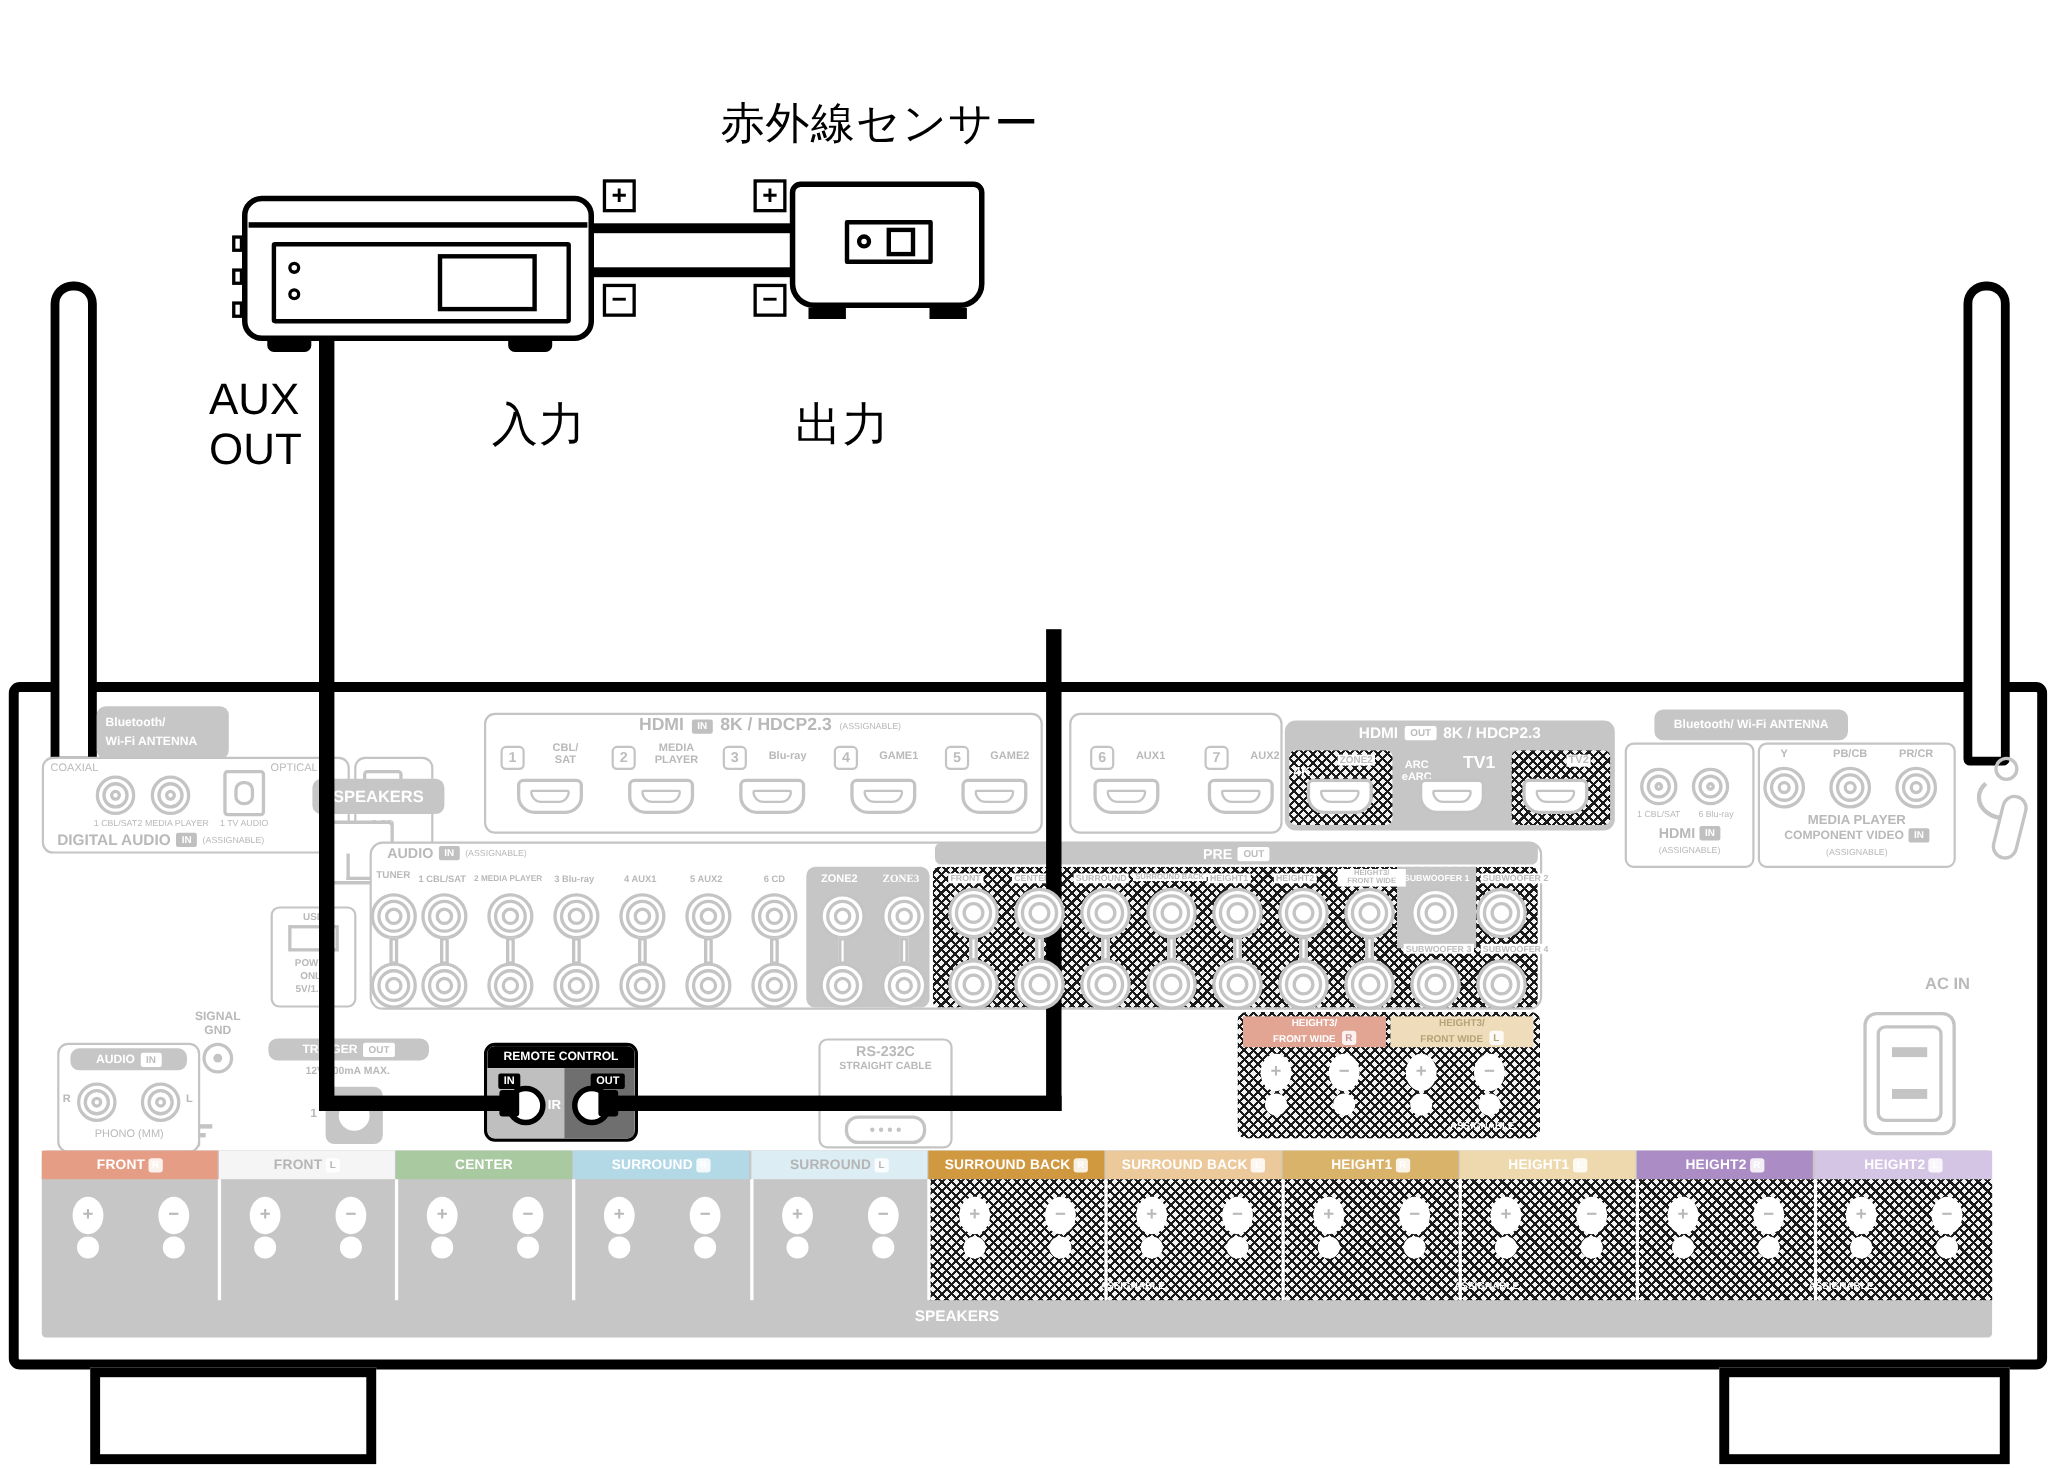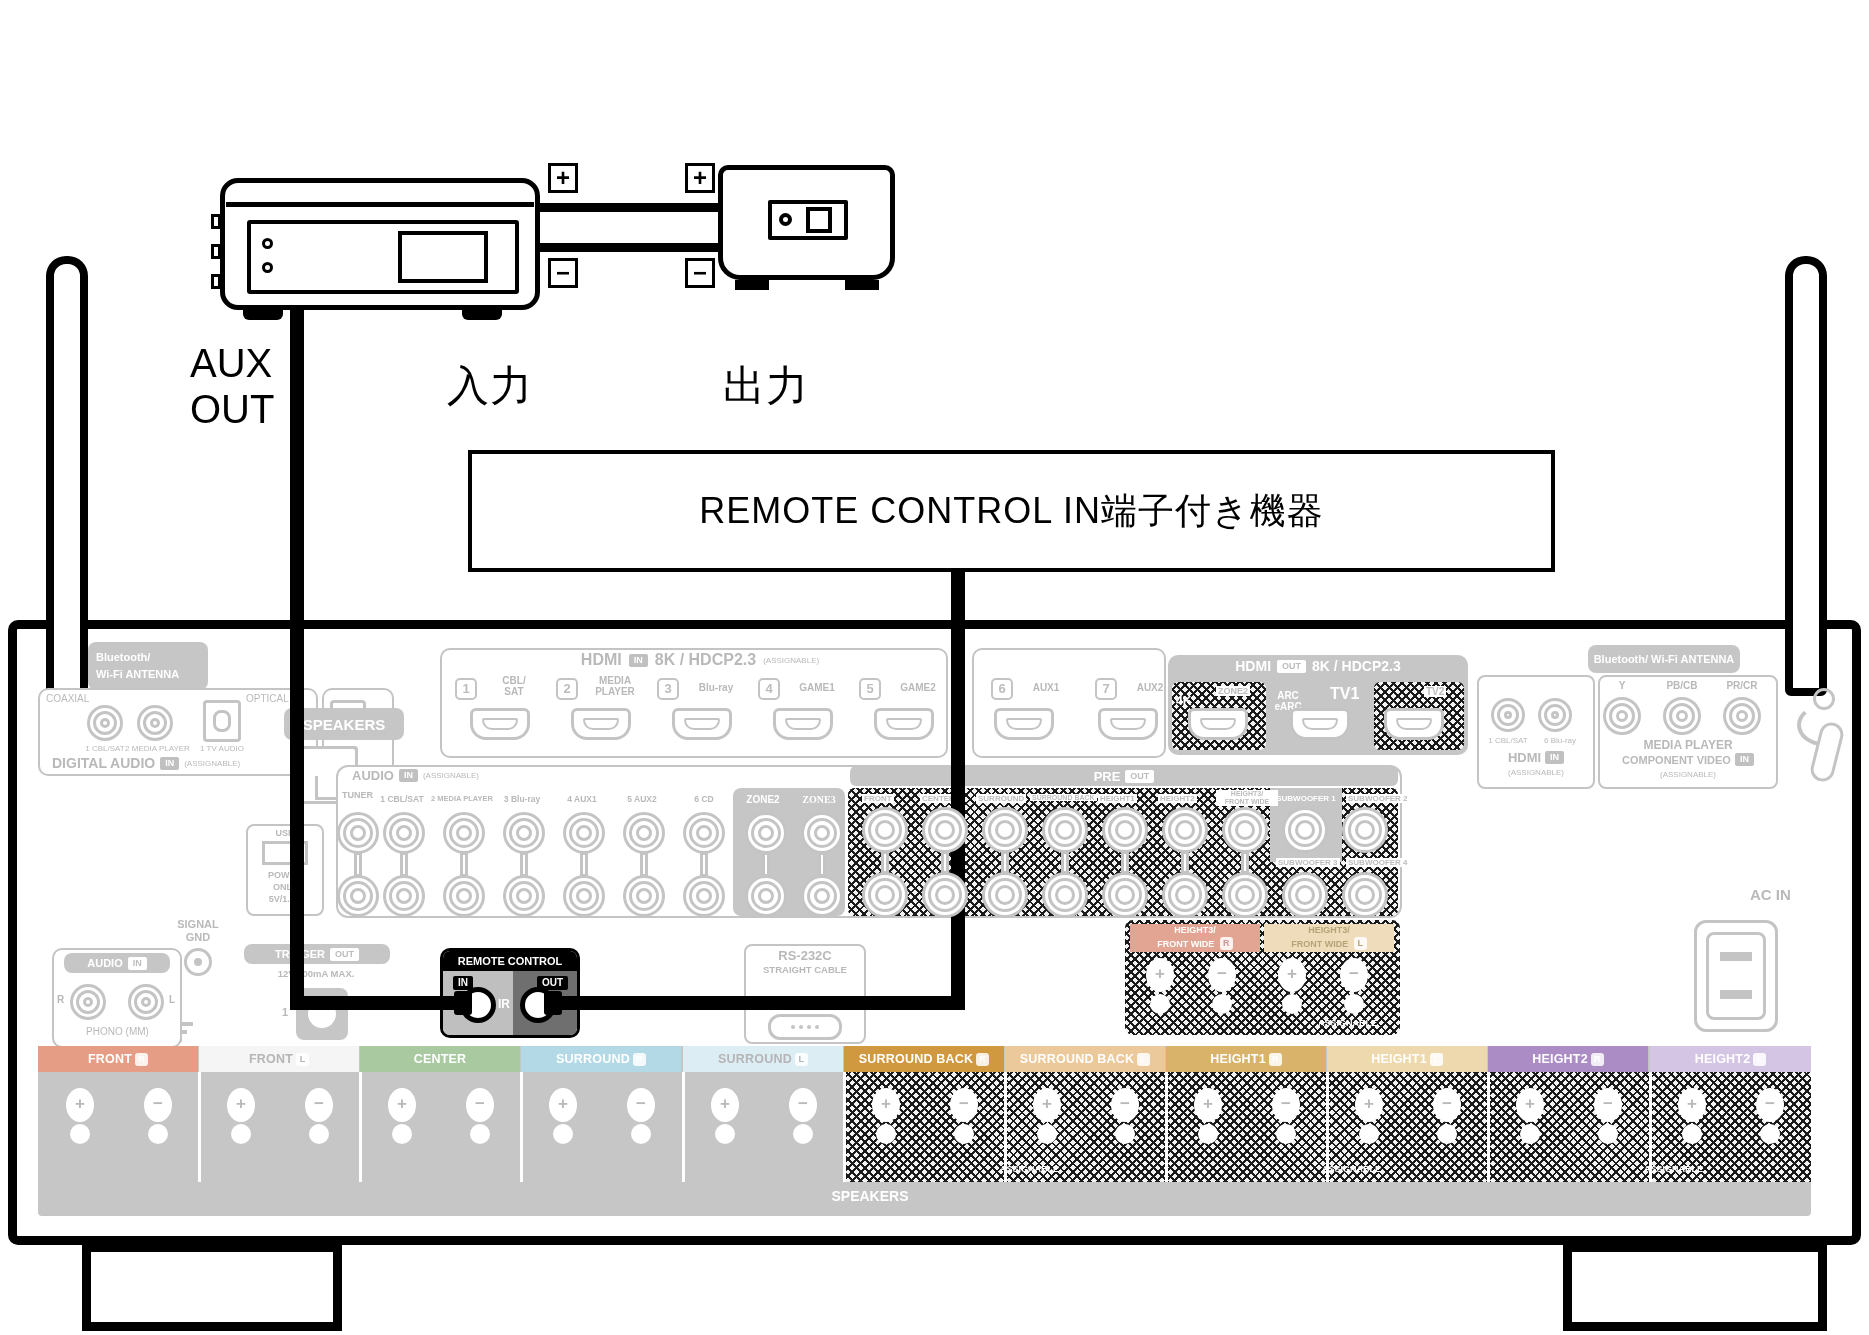--- a/index.html
+++ b/index.html
@@ -206,21 +206,21 @@
   <div class="hatch" style="left:1374px;top:682px;width:90px;height:68px;border-radius:6px;"></div>
   <div class="abs bold" style="left:1176px;top:694px;font-size:12px;color:#fff;">4K</div>
   <div class="whitebox nw" style="left:1216px;top:686px;font-size:9px;">ZONE2</div>
   <div class="abs bold ctr" style="left:1268px;top:690px;width:40px;font-size:10px;line-height:11px;color:#fff;">
     <span>ARC</span><br>
     <span>eARC</span></div>
   <div class="abs bold nw" style="left:1330px;top:685px;font-size:16px;color:#fff;">TV1</div>
   <div class="whitebox nw" style="left:1424px;top:686px;font-size:10px;">TV2</div>
   <div class="gen"></div>
 
-  <div class="pill" style="left:1588px;top:645px;width:152px;height:28px;font-size:11px;">
+  <div class="pill" style="left:1504px;top:645px;width:176px;height:28px;font-size:11px;">
     <span>Bluetooth/ Wi-Fi ANTENNA</span>
   </div>
   <div class="gline" style="left:1477px;top:675px;width:118px;height:114px;border-radius:8px;"></div>
   <div class="rca" style="left:1491px;top:698px;width:34px;height:34px;"></div>
   <div class="rca" style="left:1538px;top:698px;width:34px;height:34px;"></div>
   <div class="abs g ctr nw" style="left:1482px;top:736px;width:52px;font-size:8px;">1 CBL/SAT</div>
   <div class="abs g ctr nw" style="left:1534px;top:736px;width:52px;font-size:8px;">6 Blu-ray</div>
   <div class="abs" style="left:1481px;top:750px;width:110px;display:flex;align-items:center;justify-content:center;gap:4px;">
     <span class="g bold nw" style="font-size:13px;">HDMI</span>
     <span class="b-in">IN</span>
@@ -312,20 +312,21 @@
     <span class="abs bold" style="left:55px;top:46px;font-size:12px;color:#fff;">IR</span>
   </div>
 
   <div class="cable" style="left:290px;top:308px;width:14px;height:695px;"></div>
   <div class="cable" style="left:290px;top:996px;width:170px;height:14px;"></div>
   <div class="cable" style="left:454px;top:991px;width:18px;height:24px;border-radius:3px;"></div>
   <div class="cable" style="left:951px;top:572px;width:14px;height:438px;"></div>
   <div class="cable" style="left:548px;top:996px;width:417px;height:14px;"></div>
   <div class="cable" style="left:544px;top:991px;width:18px;height:24px;border-radius:3px;"></div>
 
+  <div class="abs jp" style="left:655px;top:84px;font-size:40px;color:#000;">赤外線センサー</div>
 
   <div class="abs blk-border" style="left:220px;top:178px;width:320px;height:132px;border-radius:18px;"></div>
   <div class="abs" style="left:226px;top:202px;width:308px;height:5px;background:#000;"></div>
   <div class="abs" style="left:247px;top:220px;width:272px;height:74px;border:4px solid #000;box-sizing:border-box;border-radius:3px;"></div>
   <div class="abs" style="left:262px;top:238px;width:11px;height:11px;border:3px solid #000;border-radius:50%;box-sizing:border-box;"></div>
   <div class="abs" style="left:262px;top:262px;width:11px;height:11px;border:3px solid #000;border-radius:50%;box-sizing:border-box;"></div>
   <div class="abs" style="left:398px;top:231px;width:90px;height:52px;border:4px solid #000;box-sizing:border-box;"></div>
   <div class="abs" style="left:243px;top:308px;width:40px;height:12px;background:#000;border-radius:0 0 6px 6px;"></div>
   <div class="abs" style="left:462px;top:308px;width:40px;height:12px;background:#000;border-radius:0 0 6px 6px;"></div>
   <div class="abs" style="left:211px;top:214px;width:10px;height:15px;border:3px solid #000;box-sizing:border-box;"></div>
@@ -346,23 +347,20 @@
   <div class="pm" style="left:685px;top:163px;">+</div>
   <div class="pm" style="left:685px;top:258px;">−</div>
 
   <div class="abs" style="left:190px;top:340px;font-size:40px;color:#000;line-height:46px;">
     <div>AUX</div>
     <div>OUT</div>
   </div>
   <div class="abs jp" style="left:447px;top:358px;font-size:42px;color:#000;">入力</div>
   <div class="abs jp" style="left:723px;top:358px;font-size:42px;color:#000;">出力</div>
 
-  <div class="abs ctr" style="left:468px;top:450px;width:1087px;height:122px;border:4px solid #000;box-sizing:border-box;background:#fff;">
-    <span class="jp" style="font-size:36px;line-height:114px;color:#000;">REMOTE CONTROL IN端子付き機器</span>
-  </div>
 
 <div class="rca" style="left: 337px; top: 812px; width: 42px; height: 42px;"></div>
     <div style="position: absolute; left: 354px; top: 852px; width: 8px; height: 25px; background: rgb(255, 255, 255); border: 3px solid rgb(196, 196, 196); box-sizing: border-box;"></div>
     <div class="rca" style="left: 337px; top: 875px; width: 42px; height: 42px;"></div>
     <div class="rca" style="left: 383px; top: 812px; width: 42px; height: 42px;"></div>
     <div style="position: absolute; left: 400px; top: 852px; width: 8px; height: 25px; background: rgb(255, 255, 255); border: 3px solid rgb(196, 196, 196); box-sizing: border-box;"></div>
     <div class="rca" style="left: 383px; top: 875px; width: 42px; height: 42px;"></div>
     <div class="rca" style="left: 443px; top: 812px; width: 42px; height: 42px;"></div>
     <div style="position: absolute; left: 460px; top: 852px; width: 8px; height: 25px; background: rgb(255, 255, 255); border: 3px solid rgb(196, 196, 196); box-sizing: border-box;"></div>
     <div class="rca" style="left: 443px; top: 875px; width: 42px; height: 42px;"></div>

